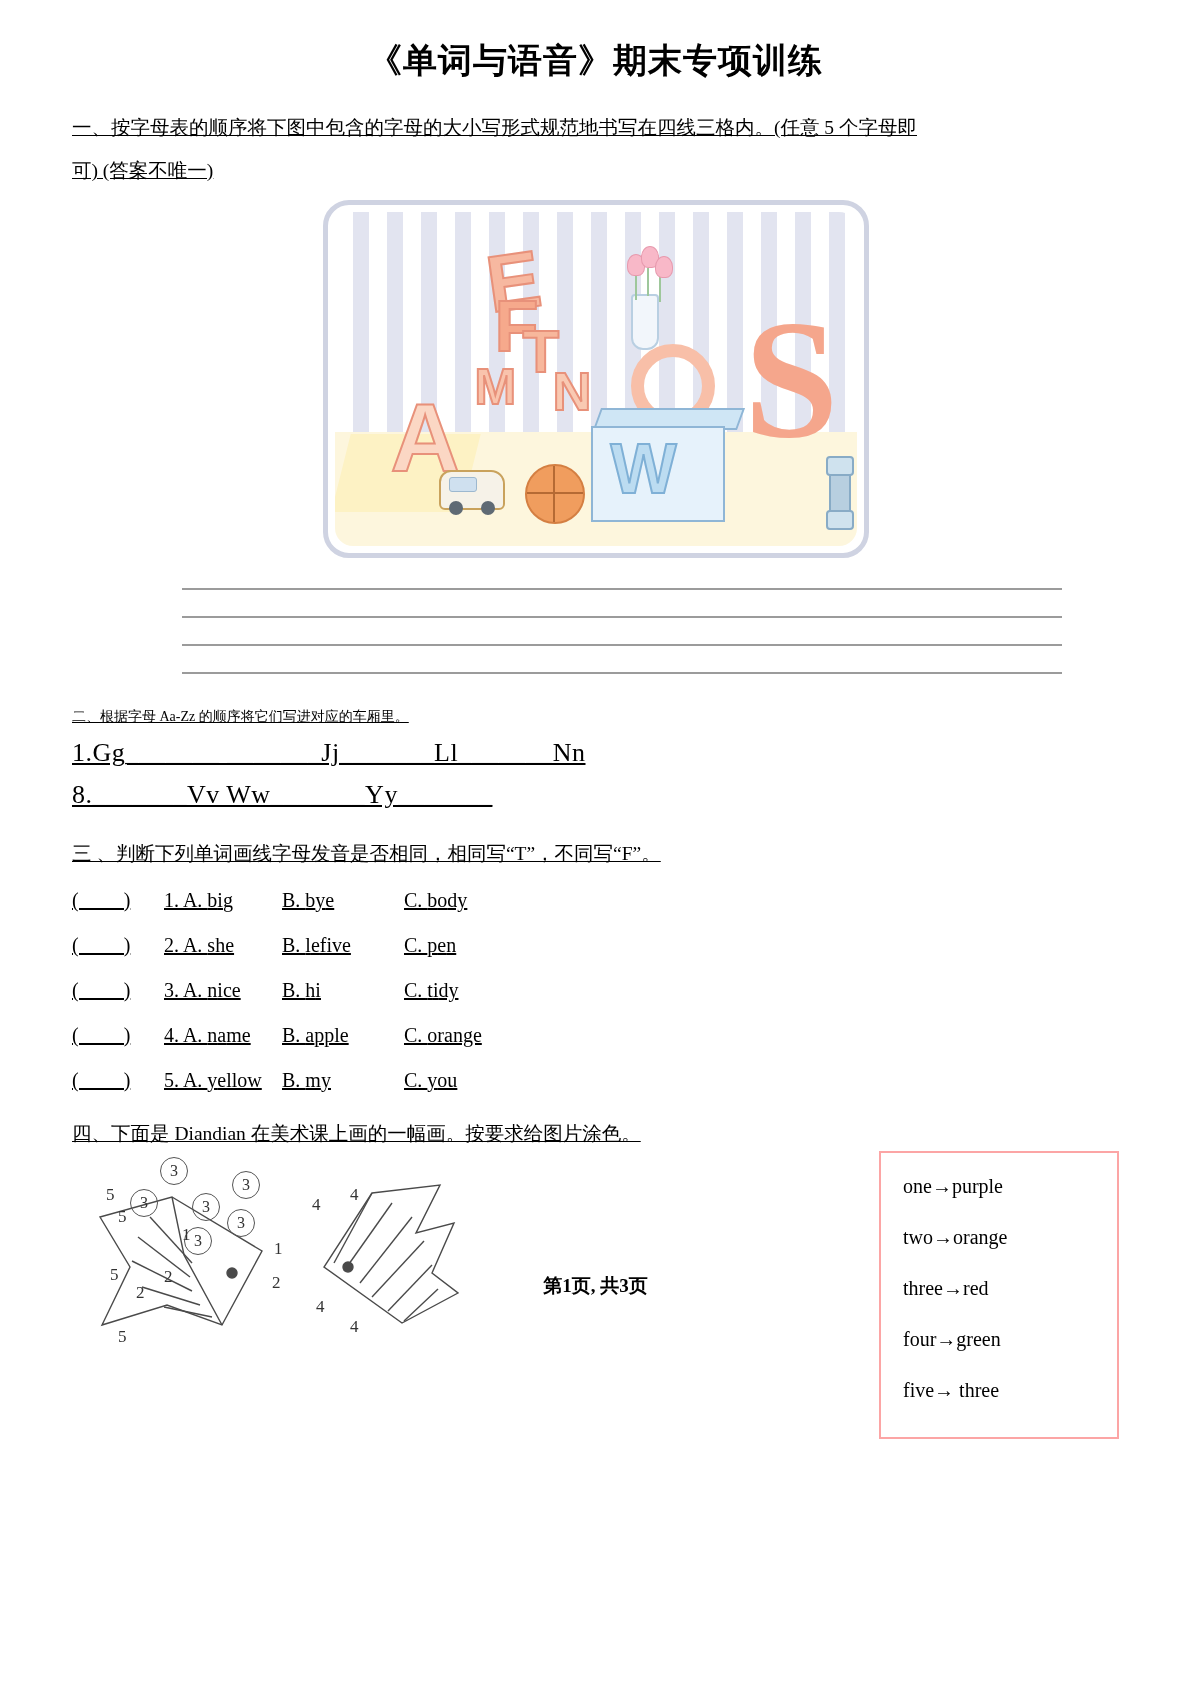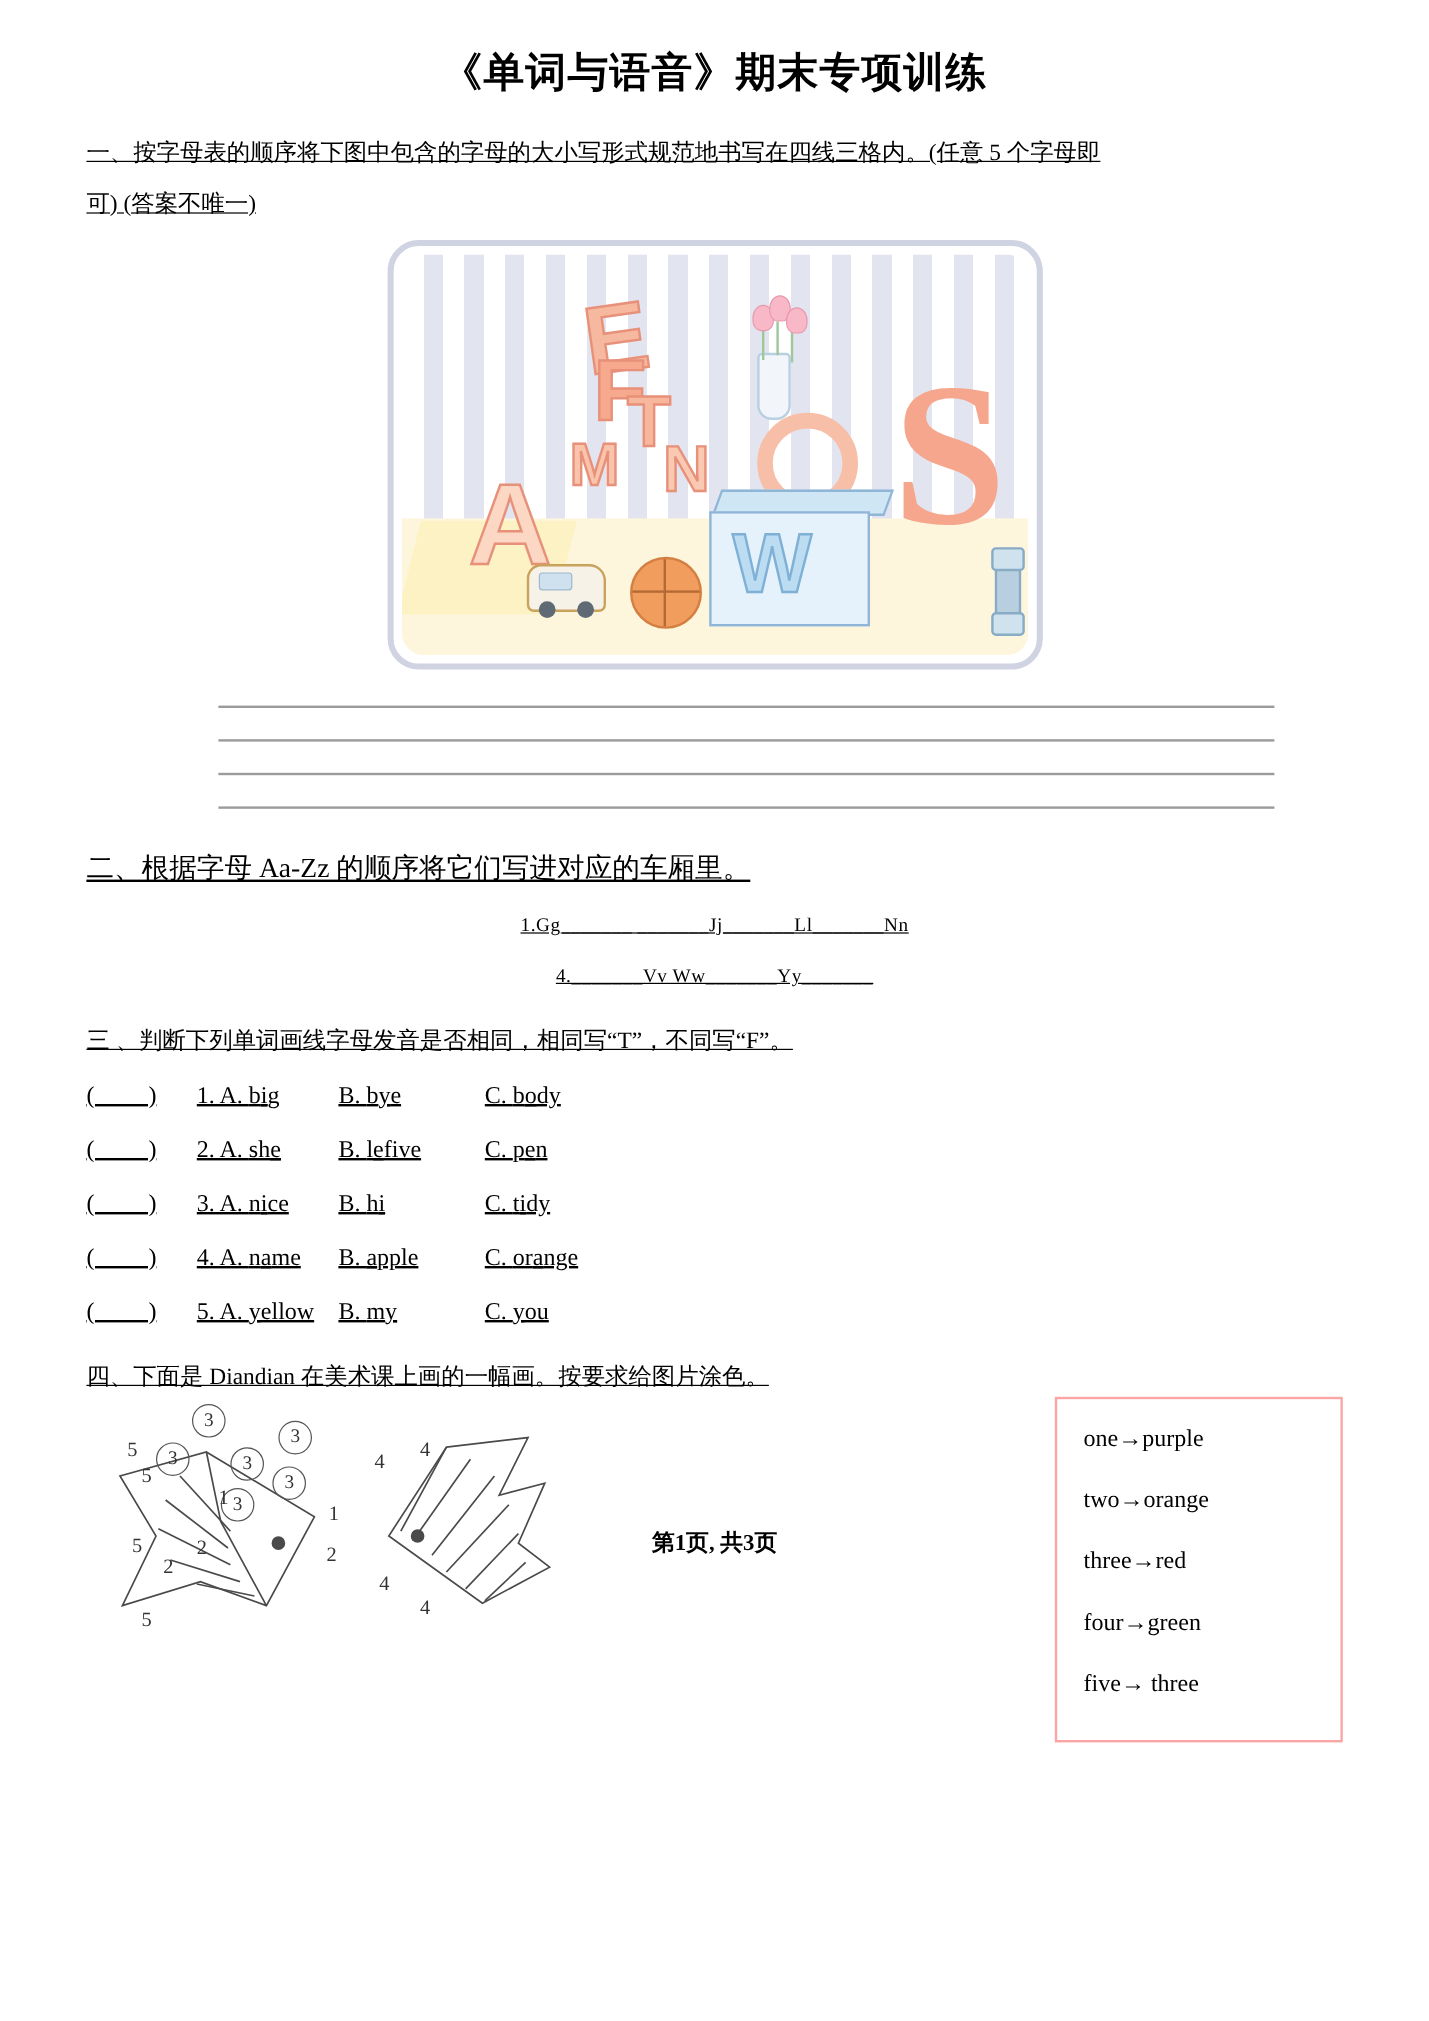--- a/index.html
+++ b/index.html
@@ -245,28 +245,27 @@
     width: 880px;
   }
   .wline {
     height: 0;
     border-top: 2px solid #9b9b9b;
     margin-bottom: 26px;
   }
 
   
   .sec-head {
-    font-size: 23px;
+    font-size: 14px;
     margin-top: 34px;
   }
   .fill-row {
-    font-size: 16px;
-    margin-top: 24px;
+    font-size: 26px;
+    margin-top: 12px;
     letter-spacing: 0.5px;
-    text-align: center;
   }
 
   
   .sec3-head {
     font-size: 19.5px;
     margin-top: 30px;
   }
   .opt-row {
     font-size: 20px;
     margin-top: 22px;
@@ -389,21 +388,21 @@
         <div class="wline"></div>
         <div class="wline"></div>
         <div class="wline"></div>
         <div class="wline"></div>
       </div>
     </div>
 
     <div>
       <div class="sec-head">二、根据字母 Aa-Zz 的顺序将它们写进对应的车厢里。</div>
       <div class="fill-row">1.Gg_______ _______Jj_______Ll_______Nn</div>
-      <div class="fill-row">4._______Vv Ww_______Yy_______</div>
+      <div class="fill-row">8._______Vv Ww_______Yy_______</div>
     </div>
 
     <div>
       <div class="sec3-head">三 、判断下列单词画线字母发音是否相同，相同写“T”，不同写“F”。</div>
 
       <div class="opt-row">
         <span class="paren">(&nbsp;&nbsp;&nbsp;&nbsp;&nbsp;&nbsp;&nbsp;&nbsp;&nbsp;)</span>
         <span class="idx"><span>1. A. </span><span>b</span><span class="u">i</span><span>g</span></span>
         <span class="opt-b"><span>B. </span><span>b</span><span class="u">y</span><span>e</span></span>
         <span><span>C. </span><span>b</span><span class="u">o</span><span>dy</span></span>

